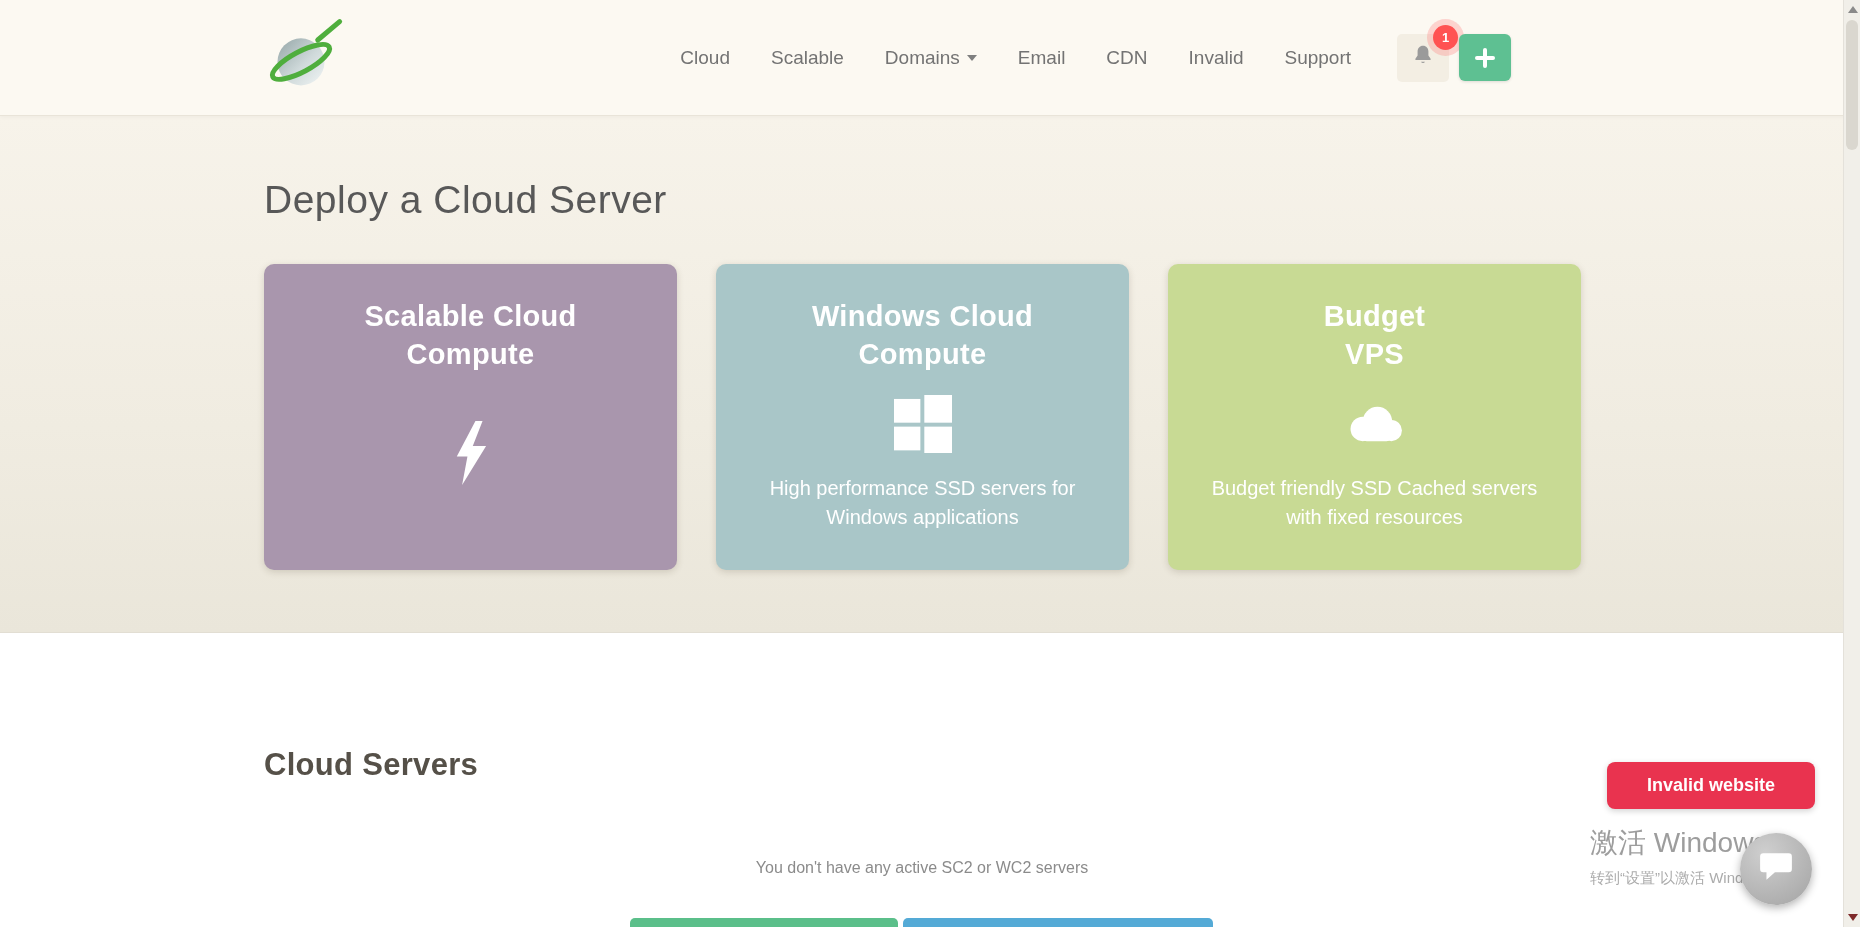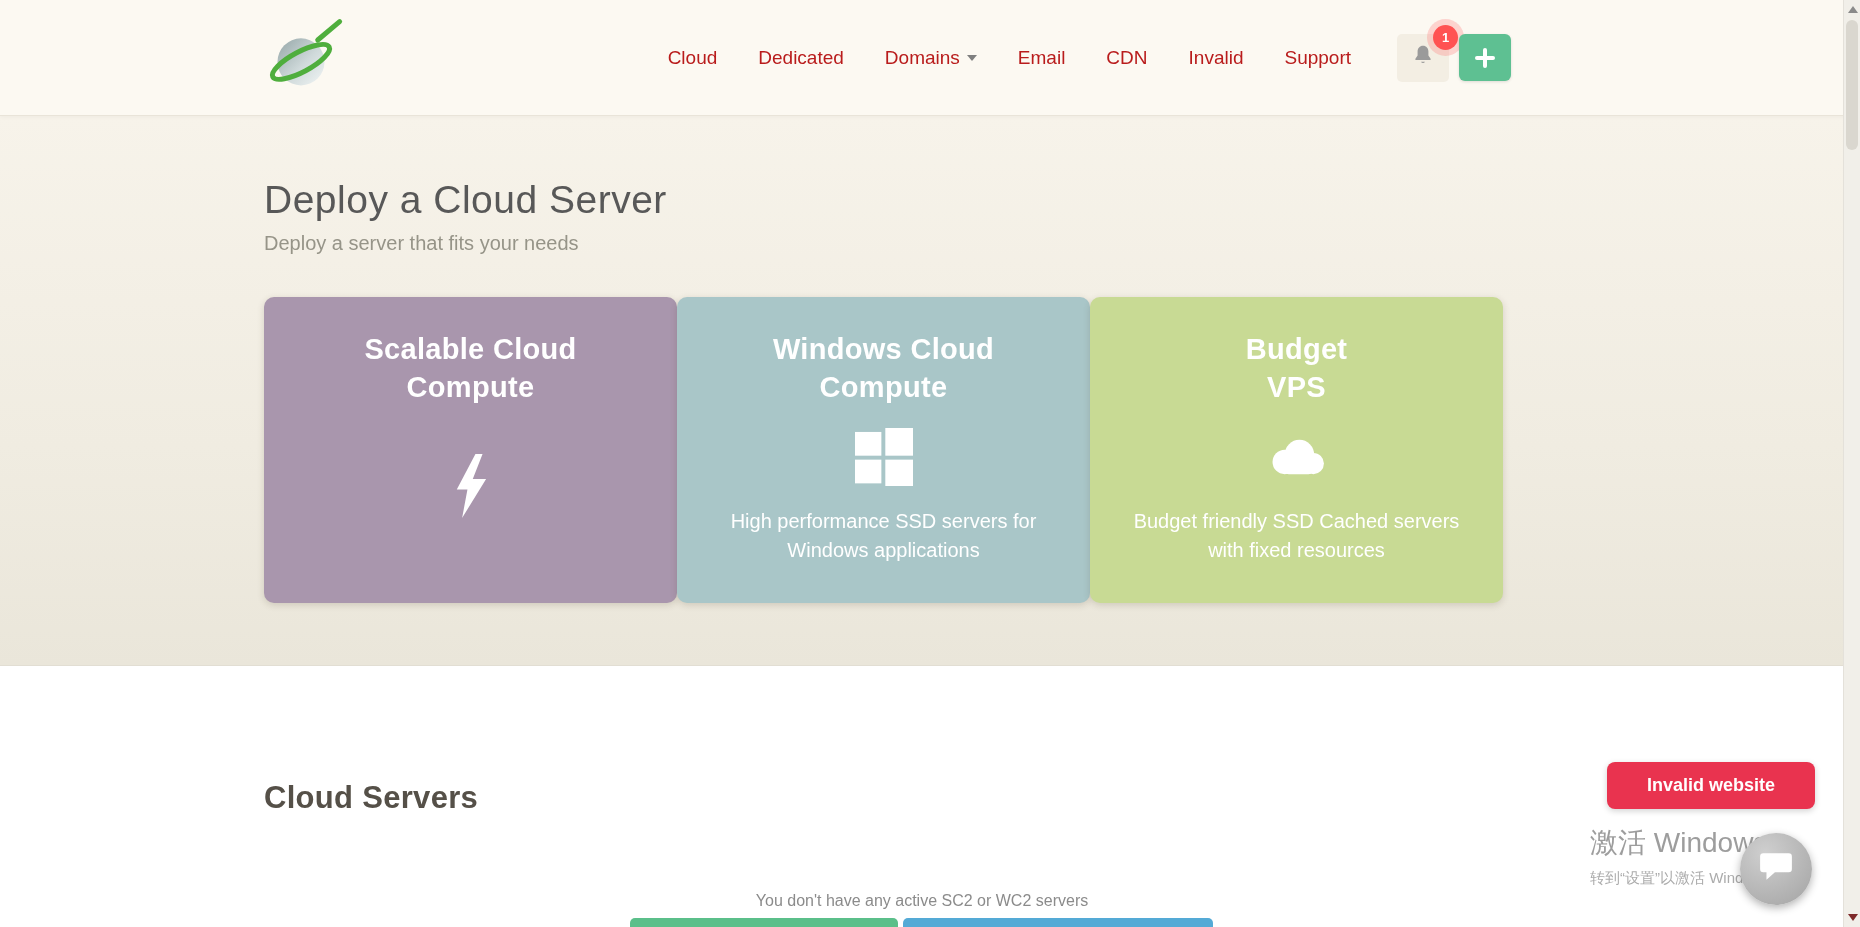--- a/index.html
+++ b/index.html
@@ -21,21 +21,21 @@
     height:116px;
     background:#fcf9f2;
     border-bottom:1px solid #e9e4d9;
     box-shadow:0 1px 4px rgba(0,0,0,0.04);
     display:flex; align-items:center;
     padding:0 349px 0 264px;
   }
   .logo { width:84px; height:78px; display:flex; align-items:center; cursor:pointer; }
   .nav-menu { margin-left:auto; display:flex; align-items:center; gap:41px; }
   .nav-item {
-    font-size:19px; color:#b91c1c; cursor:pointer; white-space:nowrap;
+    font-size:19px; color:#737373; cursor:pointer; white-space:nowrap;
     display:flex; align-items:center; gap:7px;
   }
   .caret {
     width:0; height:0; display:inline-block;
     border-left:5px solid transparent; border-right:5px solid transparent;
     border-top:6px solid #7f7f7f;
   }
   .nav-icons { display:flex; align-items:center; gap:10px; margin-left:46px; }
   .bell-wrap {
     position:relative; width:52px; height:48px; border-radius:5px;
@@ -65,21 +65,21 @@
   .hero {
     background:linear-gradient(180deg,#f7f3ea 0%, #f0ece1 60%, #eae6da 100%);
     border-bottom:1px solid #e2ded3;
     padding:62px 0 62px;
   }
   .hero-inner { width:1504px; margin-left:264px; }
   .hero-title {
     margin:0; font-size:39px; font-weight:500; color:#585858; letter-spacing:0.5px;
   }
   .hero-subtitle { margin:10px 0 0; font-size:20px; color:#969488; }
-  .cards { display:flex; margin-top:42px; }
+  .cards { display:flex; gap:39px; margin-top:42px; }
   .card {
     width:413px; height:306px; border-radius:10px;
     color:#ffffff; cursor:pointer;
     display:flex; flex-direction:column; align-items:center;
     text-align:center; padding:34px 30px 38px;
     box-shadow:0 2px 7px rgba(70,60,40,0.18);
   }
   .card-title { font-size:29px; font-weight:bold; line-height:1.3; letter-spacing:0.3px; }
   .card-icon { margin:auto 0; display:flex; align-items:center; justify-content:center; height:70px; }
   .card-desc { font-size:20px; line-height:1.45; max-width:330px; }
@@ -168,21 +168,21 @@
           <path d="M64 26 L90 4" stroke="#4fae3d" stroke-width="6" stroke-linecap="round" fill="none"></path>
         </svg>
       </span>
     </div>
 
     <div class="nav-menu">
       <div class="nav-item">
           <span>Cloud</span>
         </div>
       <div class="nav-item">
-          <span>Dedicated</span>
+          <span>Scalable</span>
         </div>
       <div class="nav-item">
           <span>Domains</span>
           <span class="caret"></span>
         </div>
       <div class="nav-item">
           <span>Email</span>
         </div>
       <div class="nav-item">
           <span>CDN</span>
@@ -205,21 +205,20 @@
         </span>
         <div class="badge" style="background: rgb(255, 82, 82);">1</div>
       </div>
       <div class="add-btn" style="background: rgb(94, 192, 146);"></div>
     </div>
   </div>
 
   <div class="hero">
     <div class="hero-inner">
       <h1 class="hero-title">Deploy a Cloud Server</h1>
-      <p class="hero-subtitle">Deploy a server that fits your needs</p>
 
       <div class="cards">
 
         <div class="card" style="background: rgb(169, 150, 173);">
           <div class="card-title">
             <div>Scalable Cloud</div>
             <div>Compute</div>
           </div>
           <div class="card-icon">
             <svg viewBox="0 0 40 72" width="36" height="64" fill="#ffffff">

